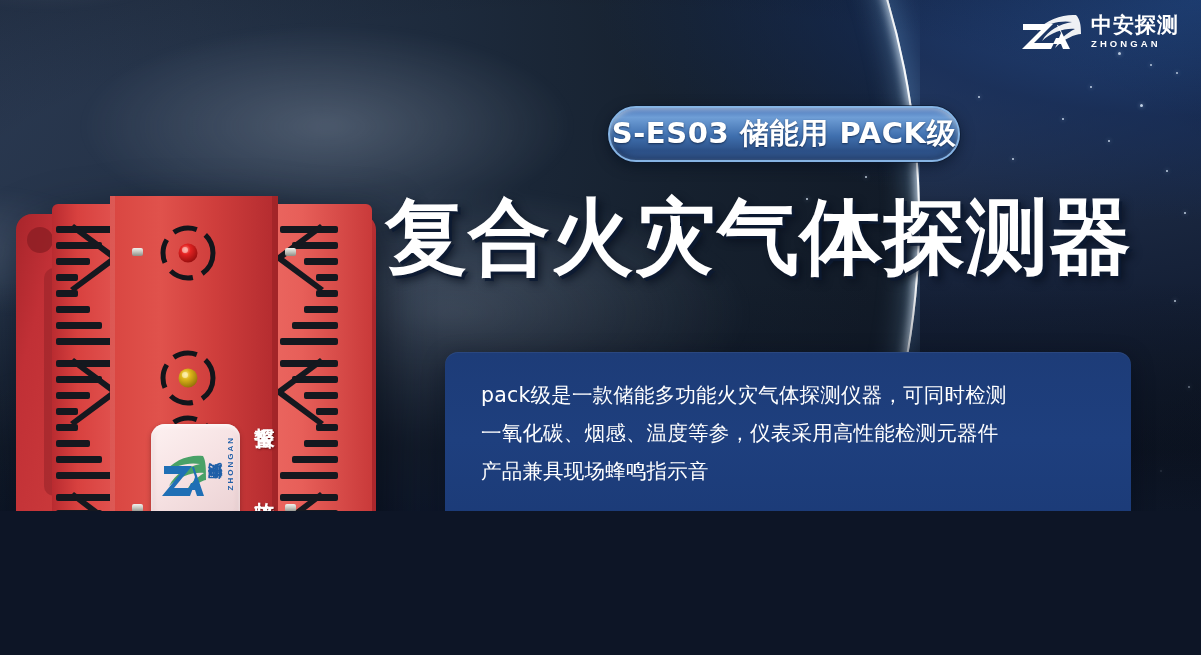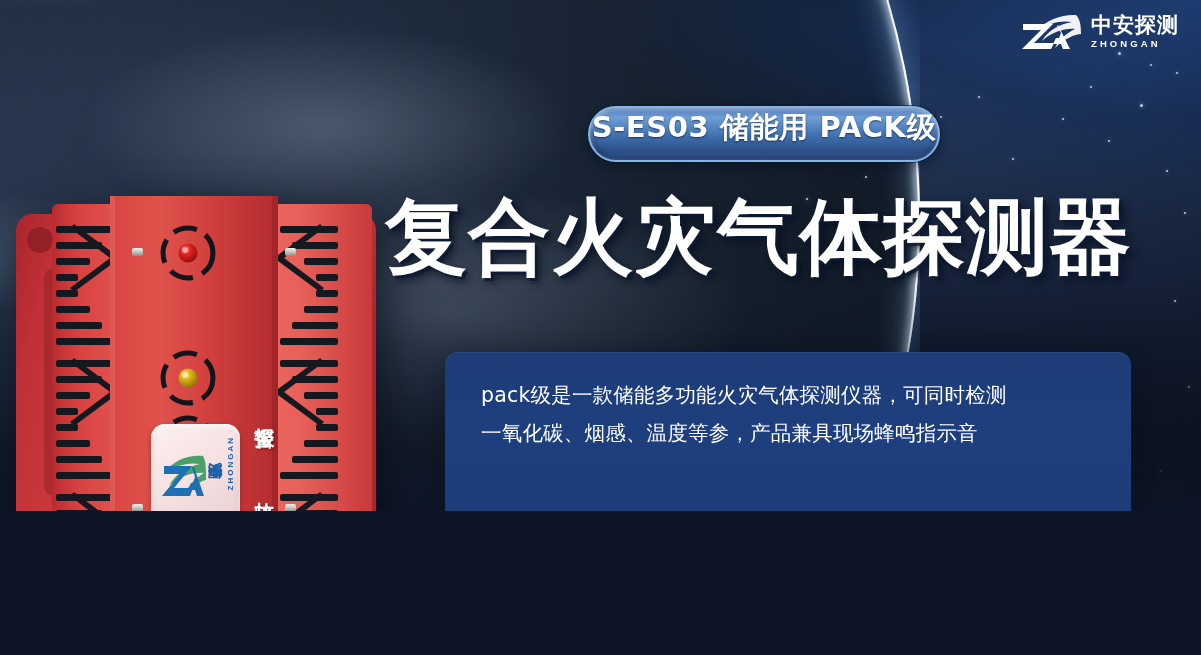--- a/index.html
+++ b/index.html
@@ -96,30 +96,30 @@
     font-size:21px; font-weight:bold; color:#ffffff; letter-spacing:1px;
     font-family:"DejaVu Sans","Liberation Sans",sans-serif;
   }
   .brand-en{
     font-size:9.5px; font-weight:bold; color:#ffffff; letter-spacing:3.1px;
     margin-top:3px;
   }
 
   
   .badge{
-    position:absolute; left:588px; top:106px;
+    position:absolute; left:608px; top:106px;
     width:352px; height:56px; border-radius:28px; z-index:30;
     background:linear-gradient(180deg,#4b77ba 0%,#6f9ed6 18%,#3f6fae 54%,#2d5289 82%,#3a6099 100%);
     border:2px solid #86b4e4;
     box-shadow:
       0 0 0 1px rgba(10,25,48,.6),
       inset 0 2px 4px rgba(255,255,255,.45),
       inset 0 -3px 7px rgba(10,28,58,.55),
       0 4px 14px rgba(4,12,28,.55);
-    display:flex; align-items:flex-start; justify-content:center;
+    display:flex; align-items:center; justify-content:center;
   }
   .badge-label{
     font-size:29px; font-weight:bold; color:#ffffff; letter-spacing:.6px;
     font-family:"DejaVu Sans","Liberation Sans",sans-serif;
     text-shadow:0 1px 2px rgba(8,22,48,.65);
     white-space:nowrap;
   }
 
   
   .headline{
@@ -243,21 +243,22 @@
   </div>
 
   <div class="badge">
     <span class="badge-label">S-ES03 储能用 PACK级</span>
   </div>
 
   <h1 class="headline">复合火灾气体探测器</h1>
 
   <div class="desc">
     <p>pack级是一款储能多功能火灾气体探测仪器，可同时检测</p>
-    <p>一氧化碳、烟感、温度等参，产品兼具现场蜂鸣指示音</p>
+    <p>一氧化碳、烟感、温度等参，仪表采用高性能检测元器件</p>
+    <p>产品兼具现场蜂鸣指示音</p>
   </div>
 
   <div class="device">
     <svg class="dev-svg" viewBox="0 0 404 384">
       <defs>
         <linearGradient id="gPlate" x1="0" y1="0" x2="1" y2="0.25">
           <stop offset="0" stop-color="#a8252b"></stop>
           <stop offset=".12" stop-color="#c13036"></stop>
           <stop offset=".5" stop-color="#d2413f"></stop>
           <stop offset=".88" stop-color="#c6383a"></stop>

